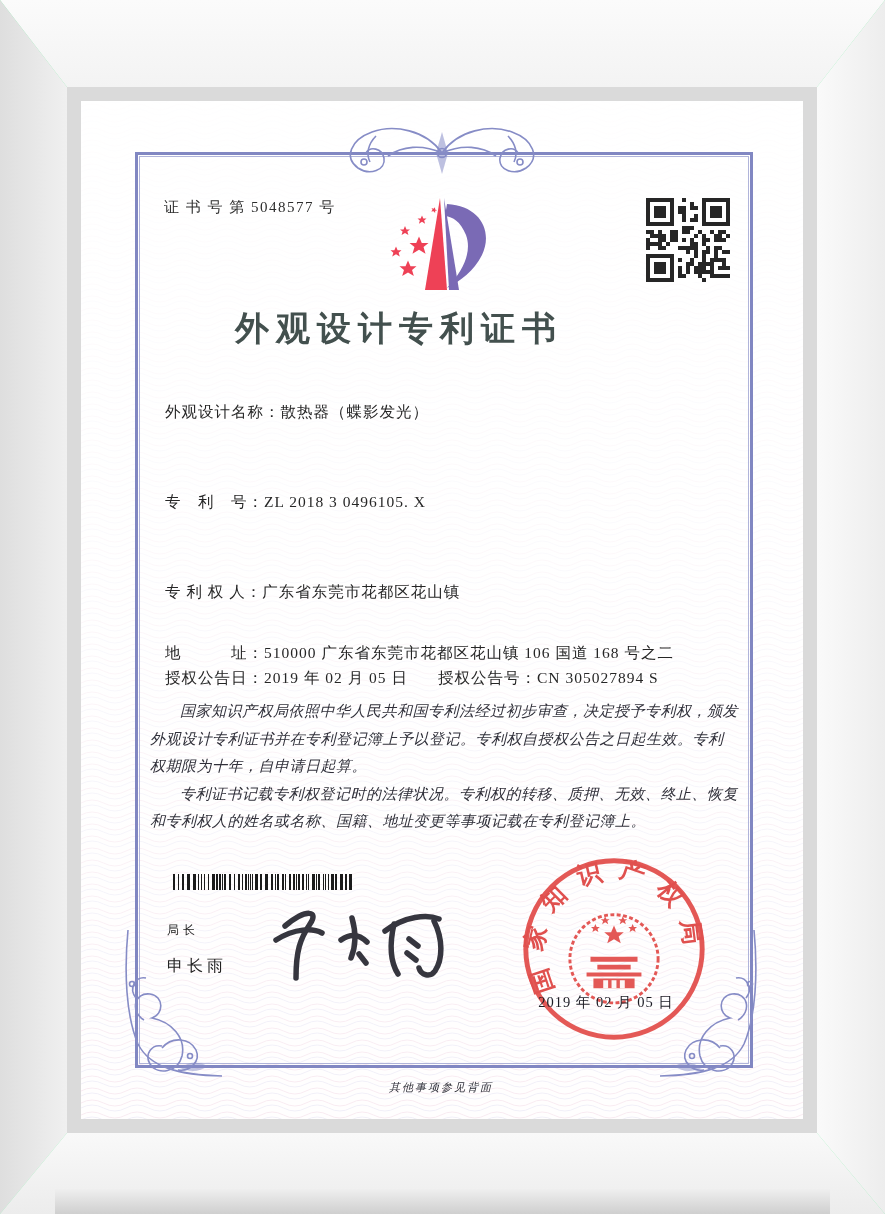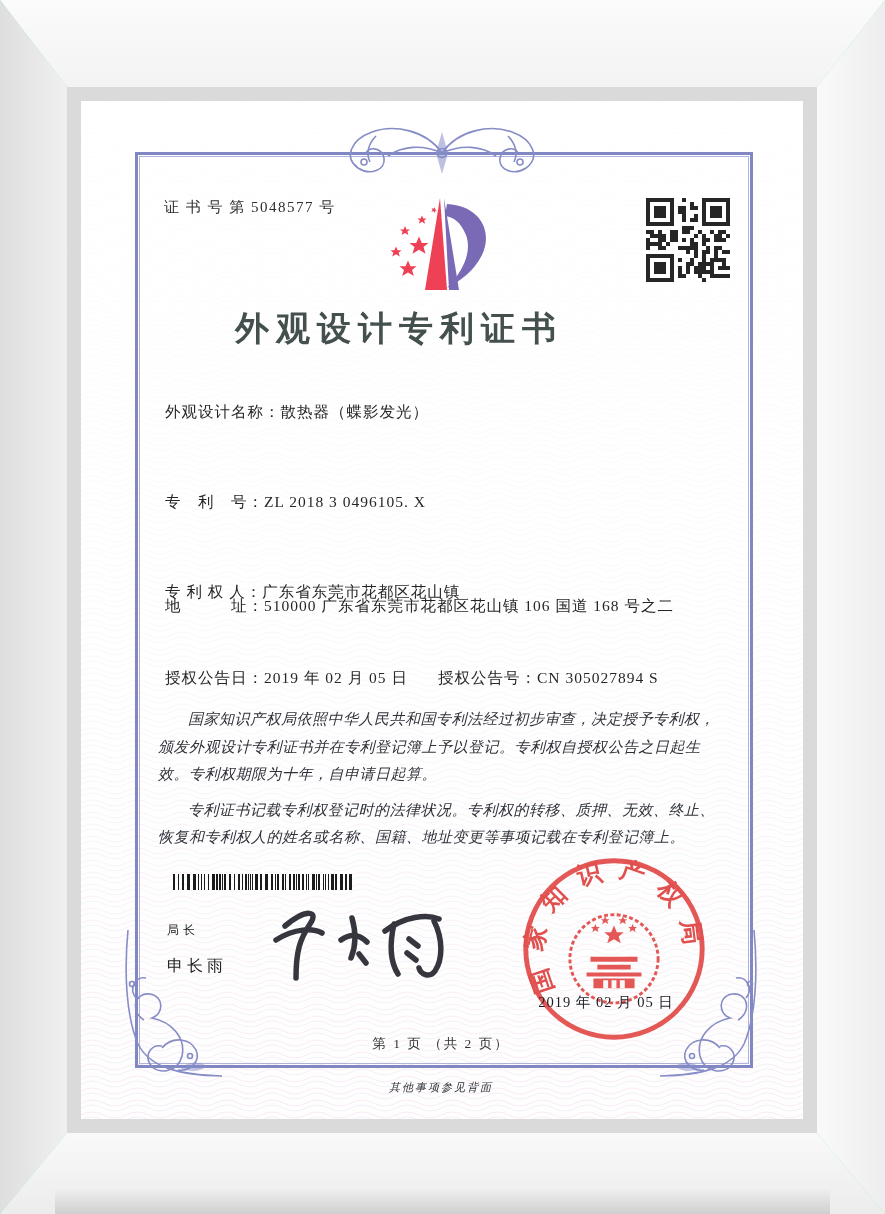--- a/index.html
+++ b/index.html
@@ -33,21 +33,21 @@
   .cert-no{left:164px;top:198px;font-size:15px;letter-spacing:1.5px;color:#2d2d2d;}
   .logo{left:383px;top:190px;}
   .qr{left:646px;top:198px;}
   .title{left:135px;top:306px;width:528px;text-align:center;font-size:34px;font-weight:700;
          letter-spacing:7px;color:#43504e;}
   .frow{left:165px;width:582px;font-size:15.5px;color:#262626;letter-spacing:1px;}
   .frow .lb{white-space:pre;}
   .grant2{position:absolute;left:273px;top:0;}
   .paras{left:150px;top:698px;width:588px;font-size:15px;font-style:italic;
          line-height:1.84;color:#30303a;letter-spacing:.5px;}
-  .paras p{margin:8px;text-indent:2em;}
+  .paras p{margin:0;text-indent:2em;}
   .barcode{left:173px;top:874px;}
   .director-title{left:167px;top:922px;font-size:12px;letter-spacing:4px;color:#222;}
   .director-name{left:167px;top:956px;font-size:16px;letter-spacing:4px;color:#222;}
   .signature{left:255px;top:888px;z-index:4;}
   .seal{left:516px;top:851px;z-index:3;}
   .seal-date{left:506px;top:993px;width:200px;text-align:center;font-size:14.5px;color:#1c1c24;
              z-index:4;letter-spacing:1px;}
   .page-info{left:135px;top:1035px;width:612px;text-align:center;font-size:13.5px;color:#333;
              letter-spacing:2px;}
   .footer-note{left:135px;top:1080px;width:612px;text-align:center;font-size:11px;color:#2e2e38;
@@ -283,21 +283,21 @@
 
   <div class="z frow" style="top:402px">
     <span class="lb">外观设计名称：</span><span>散热器（蝶影发光）</span>
   </div>
   <div class="z frow" style="top:492px">
     <span class="lb">专　利　号：</span><span>ZL 2018 3 0496105. X</span>
   </div>
   <div class="z frow" style="top:582px">
     <span class="lb">专 利 权 人：</span><span>广东省东莞市花都区花山镇</span>
   </div>
-  <div class="z frow" style="top:596px">
+  <div class="z frow" style="top:643px">
     <span class="lb">地　　　址：</span><span>510000 广东省东莞市花都区花山镇 106 国道 168 号之二</span>
   </div>
   <div class="z frow" style="top:668px">
     <span><span class="lb">授权公告日：</span><span>2019 年 02 月 05 日</span></span>
     <span class="grant2"><span class="lb">授权公告号：</span><span>CN 305027894 S</span></span>
   </div>
 
   <div class="z paras">
     <p>国家知识产权局依照中华人民共和国专利法经过初步审查，决定授予专利权，颁发外观设计专利证书并在专利登记簿上予以登记。专利权自授权公告之日起生效。专利权期限为十年，自申请日起算。</p>
     <p>专利证书记载专利权登记时的法律状况。专利权的转移、质押、无效、终止、恢复和专利权人的姓名或名称、国籍、地址变更等事项记载在专利登记簿上。</p>
@@ -389,16 +389,15 @@
         <use href="#st2" transform="translate(-9,-39) scale(0.45)"></use>
         <use href="#st2" transform="translate(9,-39) scale(0.45)"></use>
         <use href="#st2" transform="translate(19,-31) scale(0.45)"></use>
         <path d="M-24,-2 h48 v5 h-48z M-17,6 h34 v5 h-34z M-28,14 h56 v4 h-56z M-21,20 h42 v10 h-42z"></path>
         <path d="M-11,22 h5 v8 h-5z M-2.5,22 h5 v8 h-5z M6,22 h5 v8 h-5z" fill="#fdf6f6"></path>
       </g>
     </g>
   </svg>
   <div class="z seal-date">2019 年 02 月 05 日</div>
 
-  <div class="z page-info">第 1 页 （共 2 页）</div>
   <div class="z footer-note">其他事项参见背面</div>
 
 </div>
 
 </body></html>

